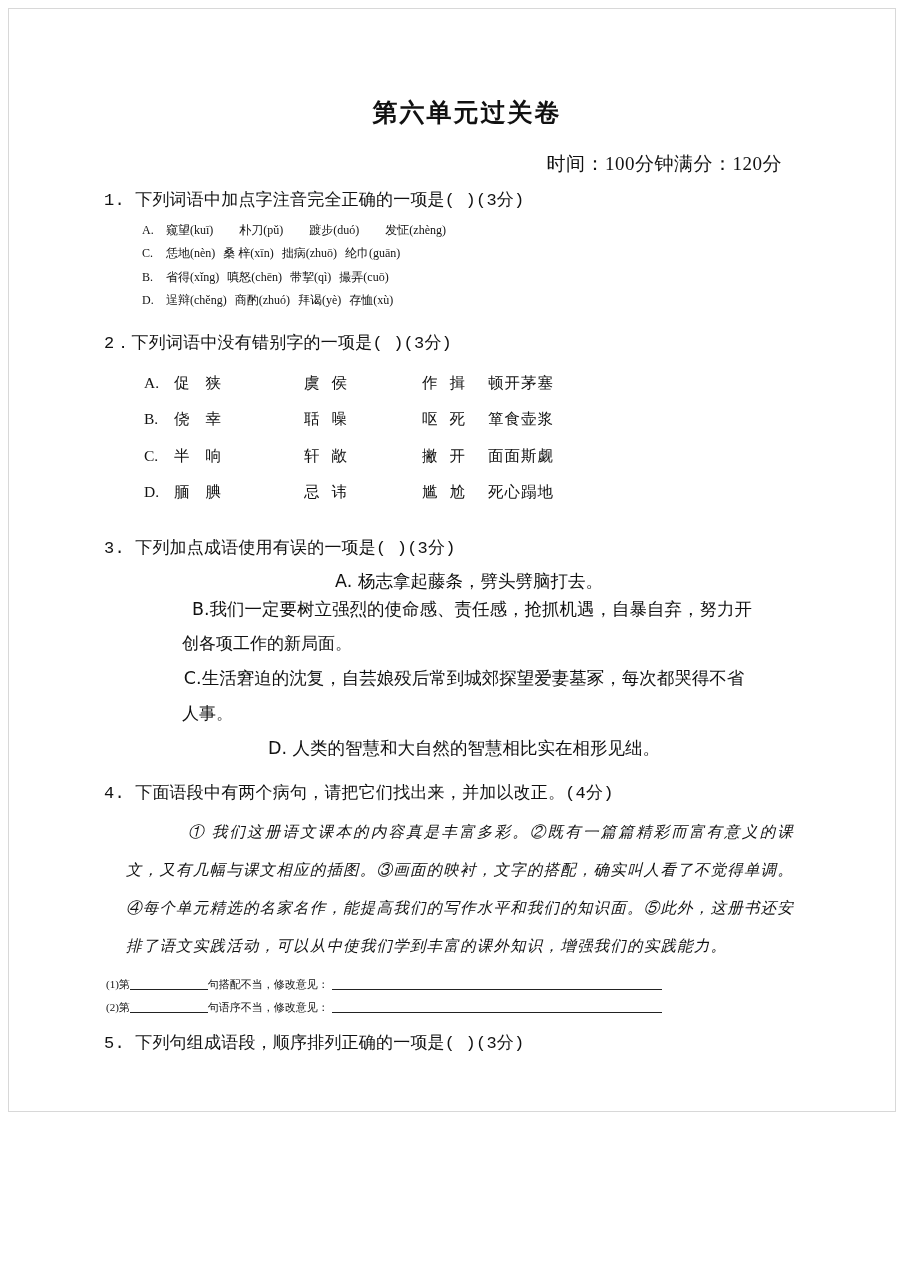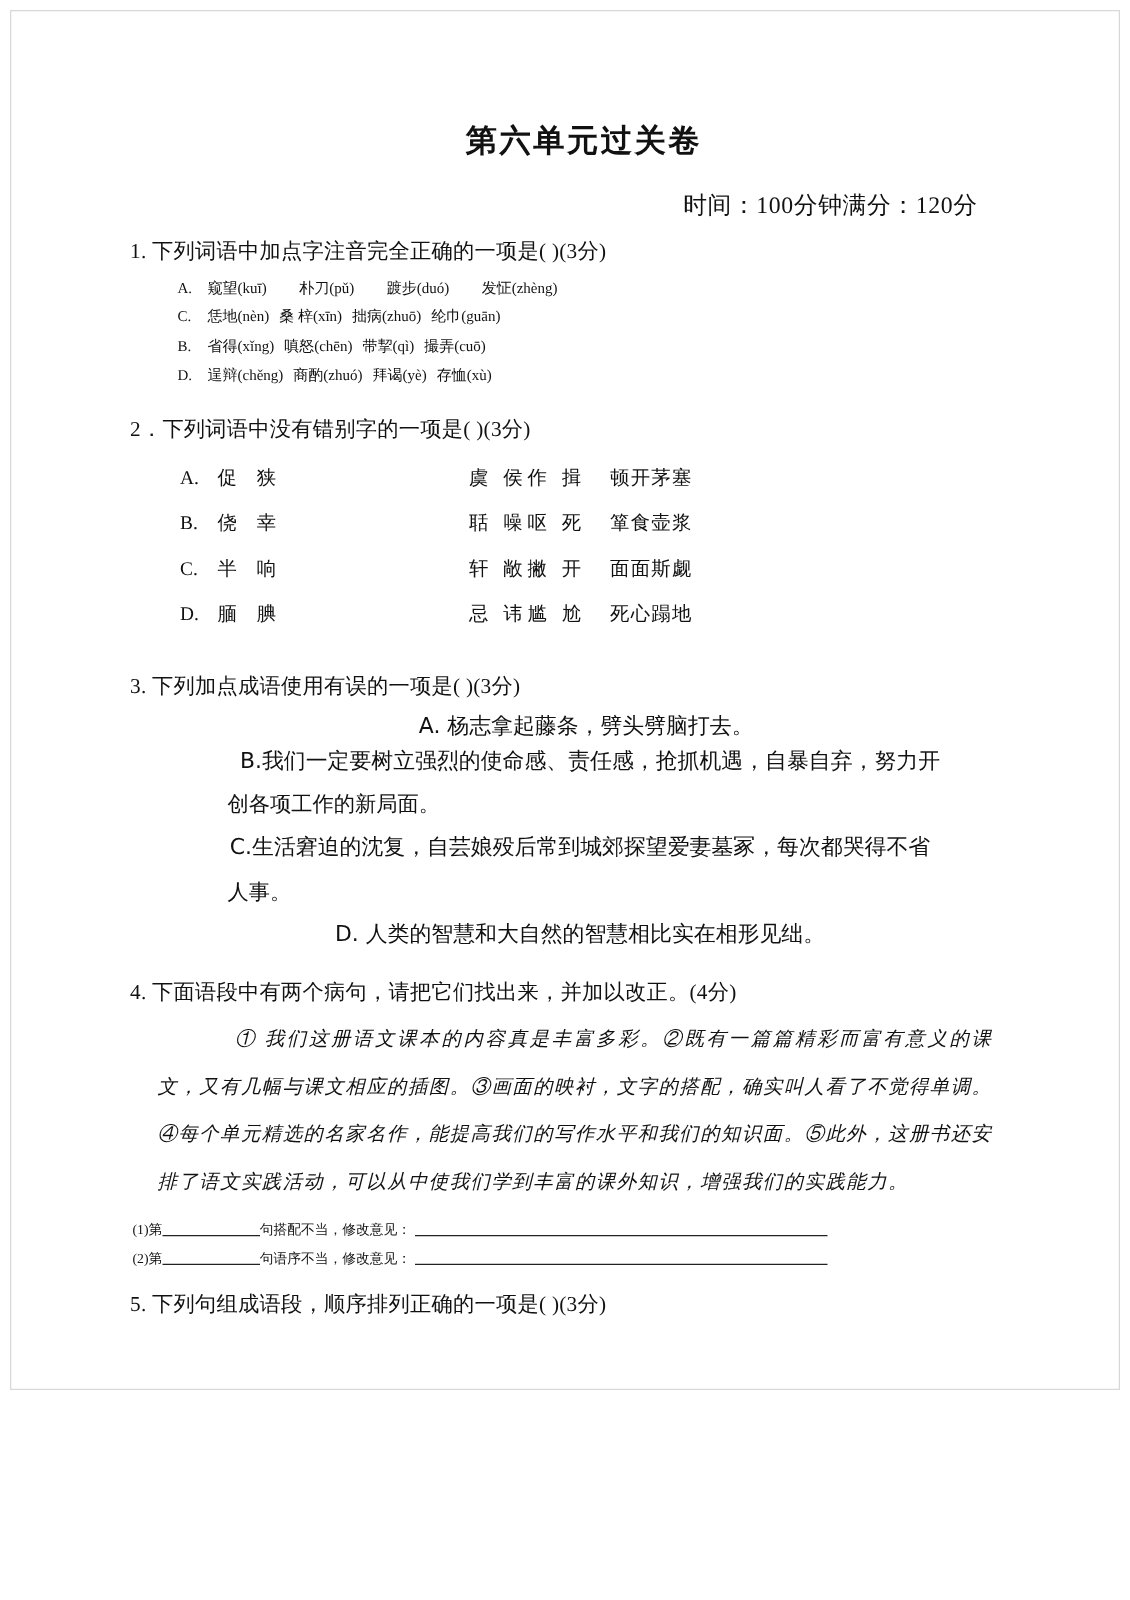--- a/index.html
+++ b/index.html
@@ -63,20 +63,21 @@
 
   
   .question {
     margin: 0 0 2px 0;
   }
   .q-stem {
     font-size: 17px;
     line-height: 1.75;
     margin: 9px 0 3px 0;
     letter-spacing: 0.2px;
+    font-family: Liberation Mono, monospace;
   }
 
   
   .opt-list-pinyin {
     margin: 0;
     padding: 0;
     list-style: none;
   }
   .opt-list-pinyin li {
     font-size: 12px;
@@ -103,21 +104,21 @@
   .opt-grid li {
     font-size: 15.5px;
     line-height: 2.35;
     white-space: nowrap;
   }
   .opt-grid .lt {
     display: inline-block;
     width: 30px;
   }
   .opt-grid .c1 { display: inline-block; width: 130px; letter-spacing: 6px; }
-  .opt-grid .c2 { display: inline-block; width: 118px; letter-spacing: 4px; text-align: right; }
+  .opt-grid .c2 { display: inline-block; width: 118px; letter-spacing: 4px; }
   .opt-grid .c3 { display: inline-block; width: 66px; letter-spacing: 4px; }
   .opt-grid .c4 { display: inline-block; letter-spacing: 1px; }
 
   
   .opt-list-hei {
     margin: 1px;
     padding: 0;
     list-style: none;
     text-align: center;
   }

